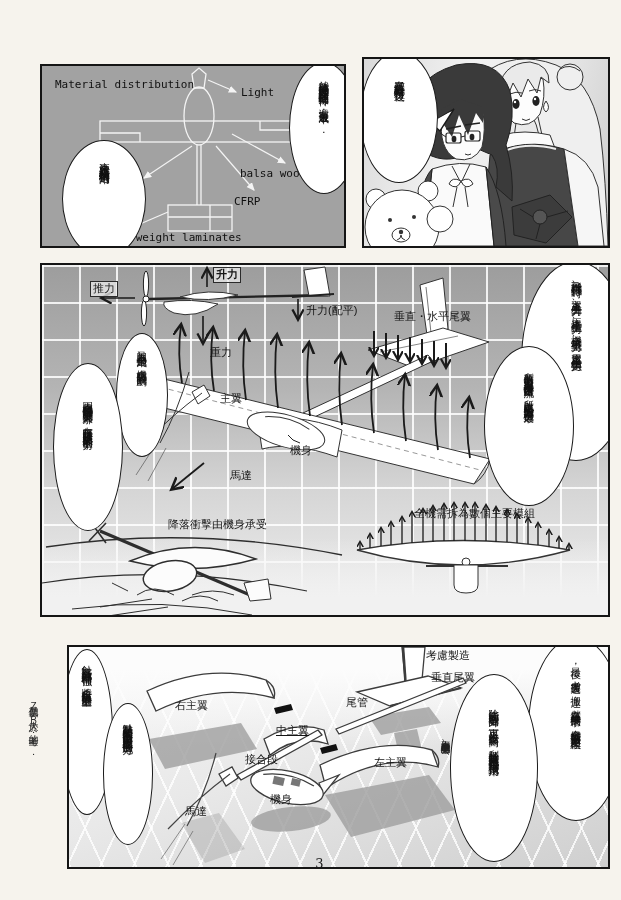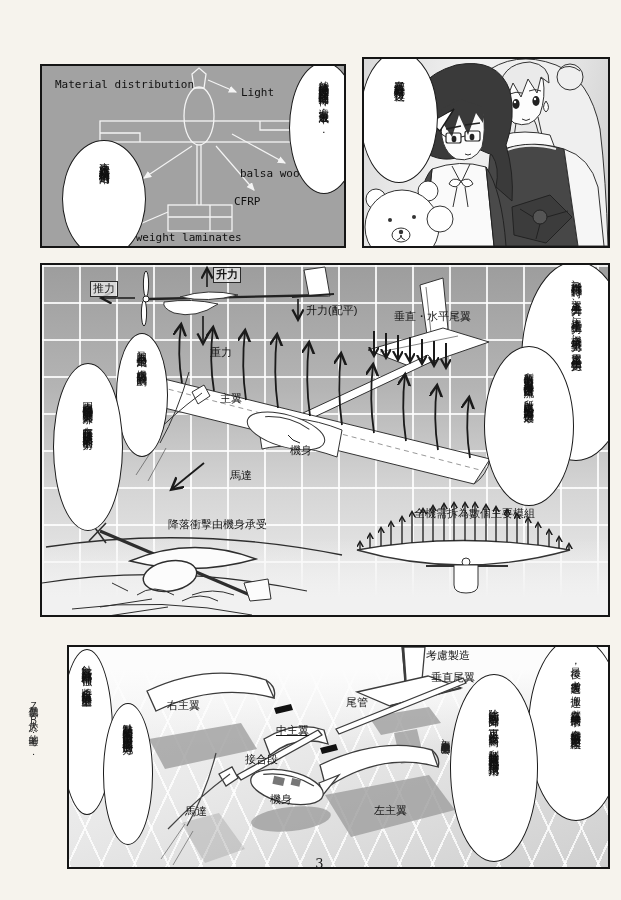--- a/index.html
+++ b/index.html
@@ -313,29 +313,29 @@
           <ellipse cx="218" cy="140" rx="37" ry="16"></ellipse>
           <rect x="203" y="132" width="11" height="8" fill="#777" stroke="none"></rect>
           <rect x="221" y="130" width="9" height="7" fill="#777" stroke="none"></rect>
           <path d="M192,133 Q218,124 244,133" fill="none"></path>
         </g>
         <polygon points="150,127 163,120 169,131 157,139"></polygon>
         <path d="M99,182 Q130,150 161,127 M147,106 Q137,146 118,179" fill="none" stroke="#444" stroke-width="1.2"></path>
         <path d="M116,177 L92,212 M124,184 L104,218" fill="none" stroke="#666" stroke-width=".7"></path>
       </g>
     </svg>
-    <span class="lbl" style="left:98px;top:51px;">右主翼</span>
+    <span class="lbl" style="left:106px;top:51px;">右主翼</span>
     <span class="lbl" style="left:207px;top:76px;text-decoration:underline;">中主翼</span>
     <span class="lbl" style="left:176px;top:105px;">接合段</span>
     <span class="lbl" style="left:201px;top:145px;">機身</span>
     <span class="lbl" style="left:116px;top:157px;">馬達</span>
     <span class="lbl" style="left:277px;top:48px;font-family:Liberation Mono, monospace;">尾管</span>
     <span class="lbl" style="left:357px;top:1px;">考慮製造</span>
     <span class="lbl" style="left:362px;top:23px;">垂直尾翼</span>
-    <span class="lbl" style="left:305px;top:108px;margin-top:48px;">左主翼</span>
+    <span class="lbl" style="left:305px;top:108px;">左主翼</span>
     <span class="note" style="left:368px;top:86px;height:118px;transform:rotate(2deg);">靠兩台機車就能帶出去、</span>
     <div class="bubble" style="left:459px;top:-10px;width:94px;height:182px;">
       <span class="vt" style="height:140px;font-size:10.5px;">最後，考慮製造、搬運、儲存及維修的需求，全機需拆為數個主要模組。</span>
     </div>
     <div class="bubble" style="left:381px;top:27px;width:86px;height:186px;">
       <span class="vt" style="height:134px;font-size:10.5px;">除能節約製造空間外，更可收於行李箱內，利於平時收納或是攜帶至飛行場試飛使用。</span>
     </div>
     <div class="bubble" style="left:-8px;top:2px;width:50px;height:164px;">
       <span class="vt" style="height:150px;font-size:10.5px;">針對這些地方的結構補強，將會衍生出額外的重量。</span>
     </div>

